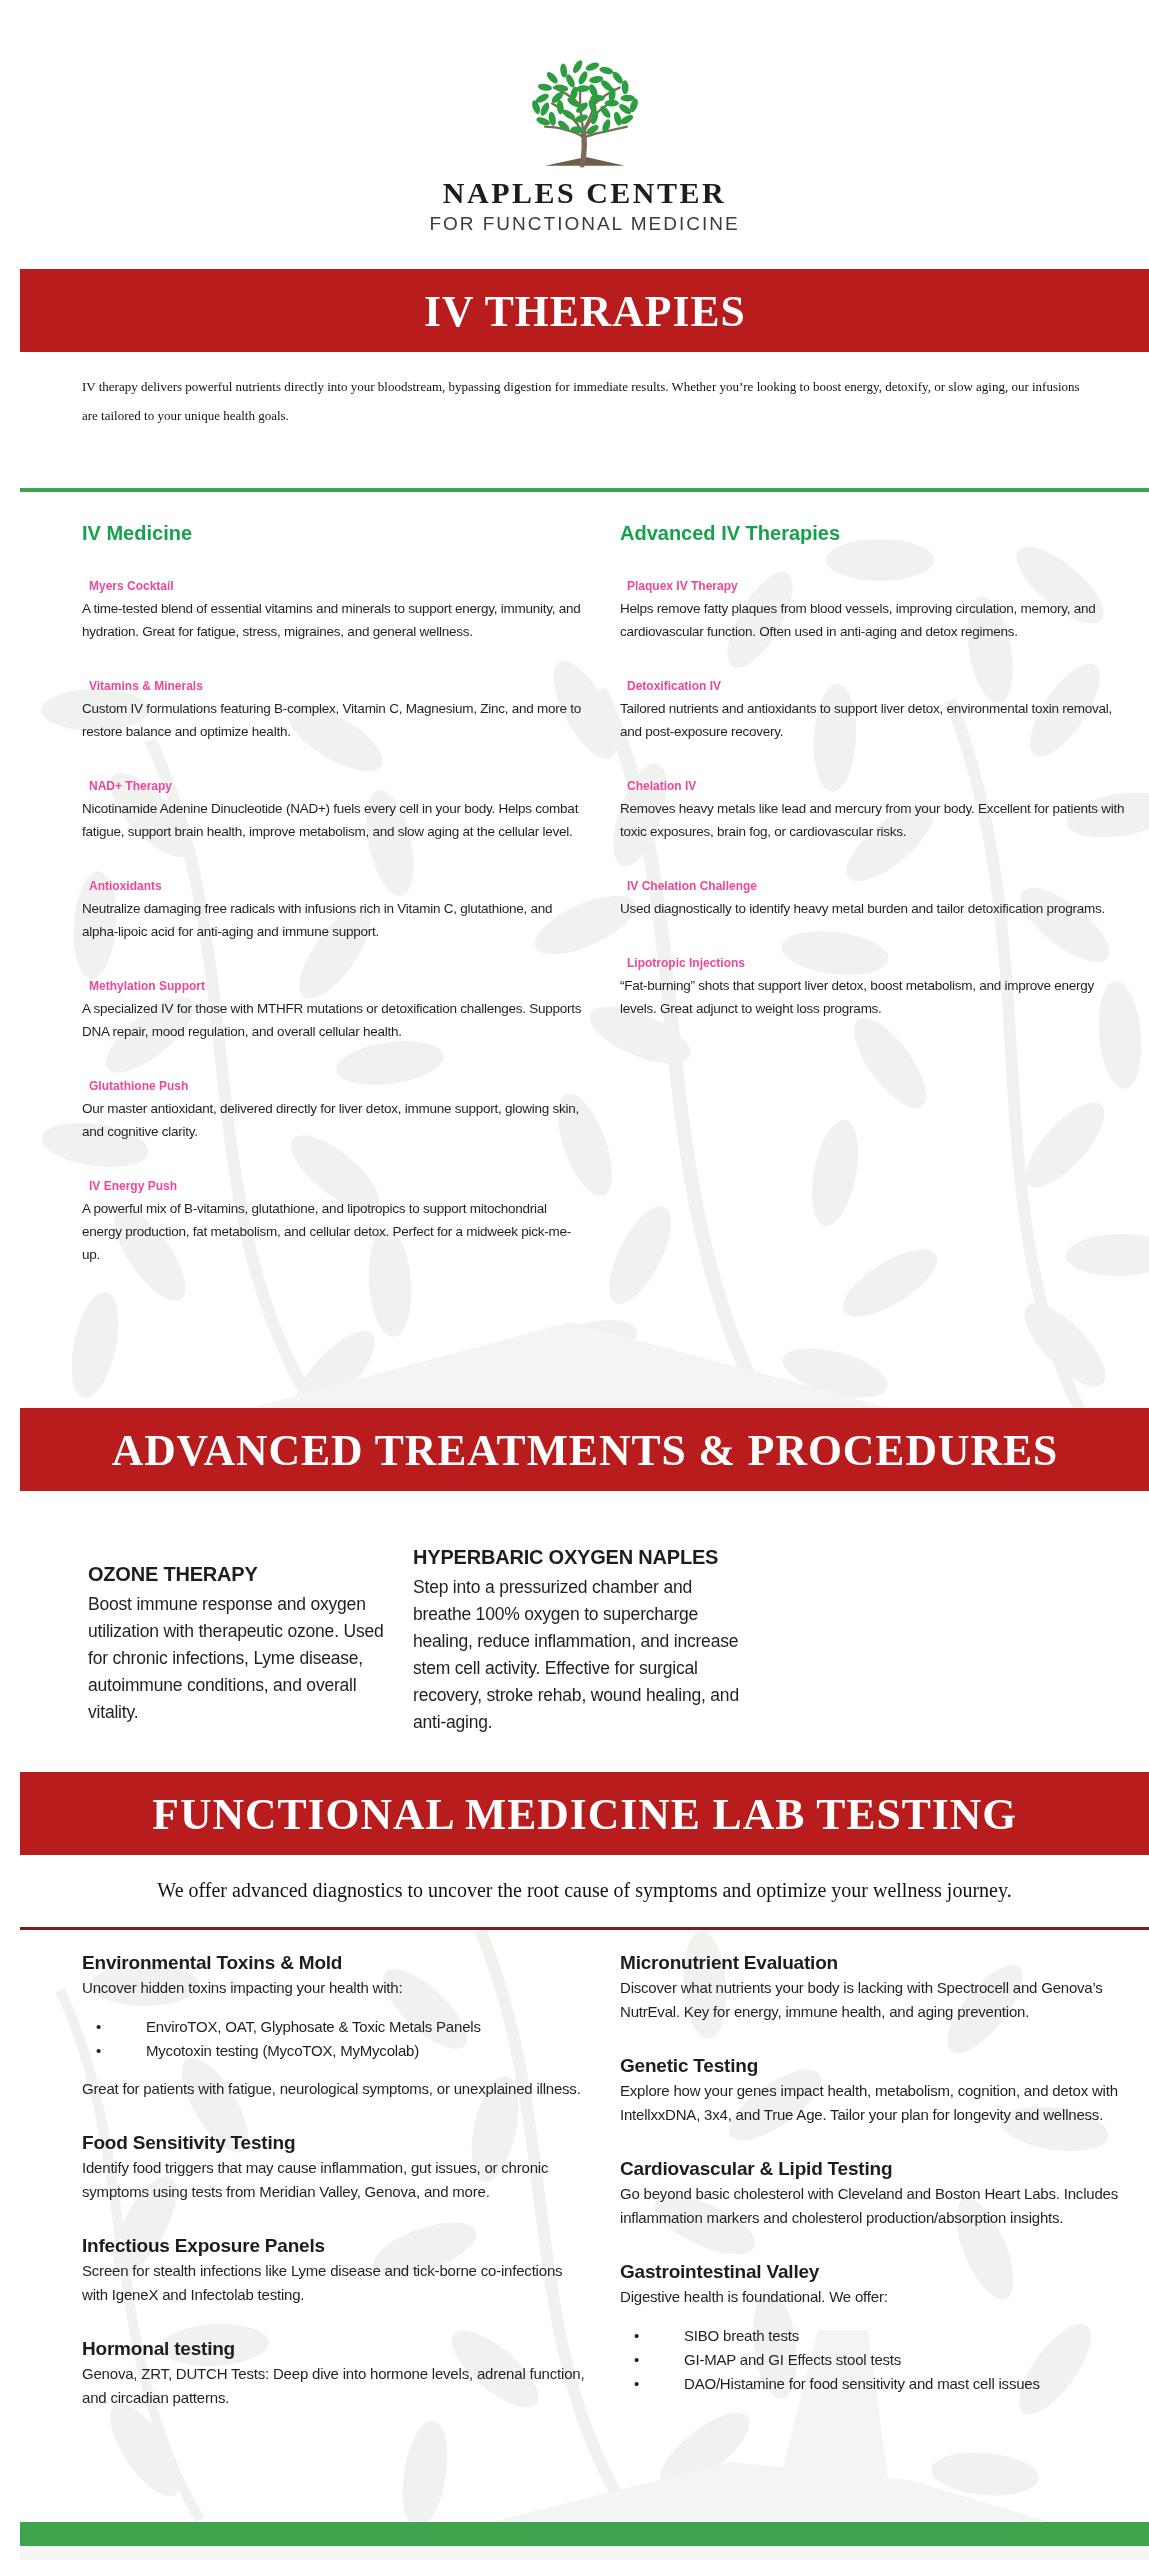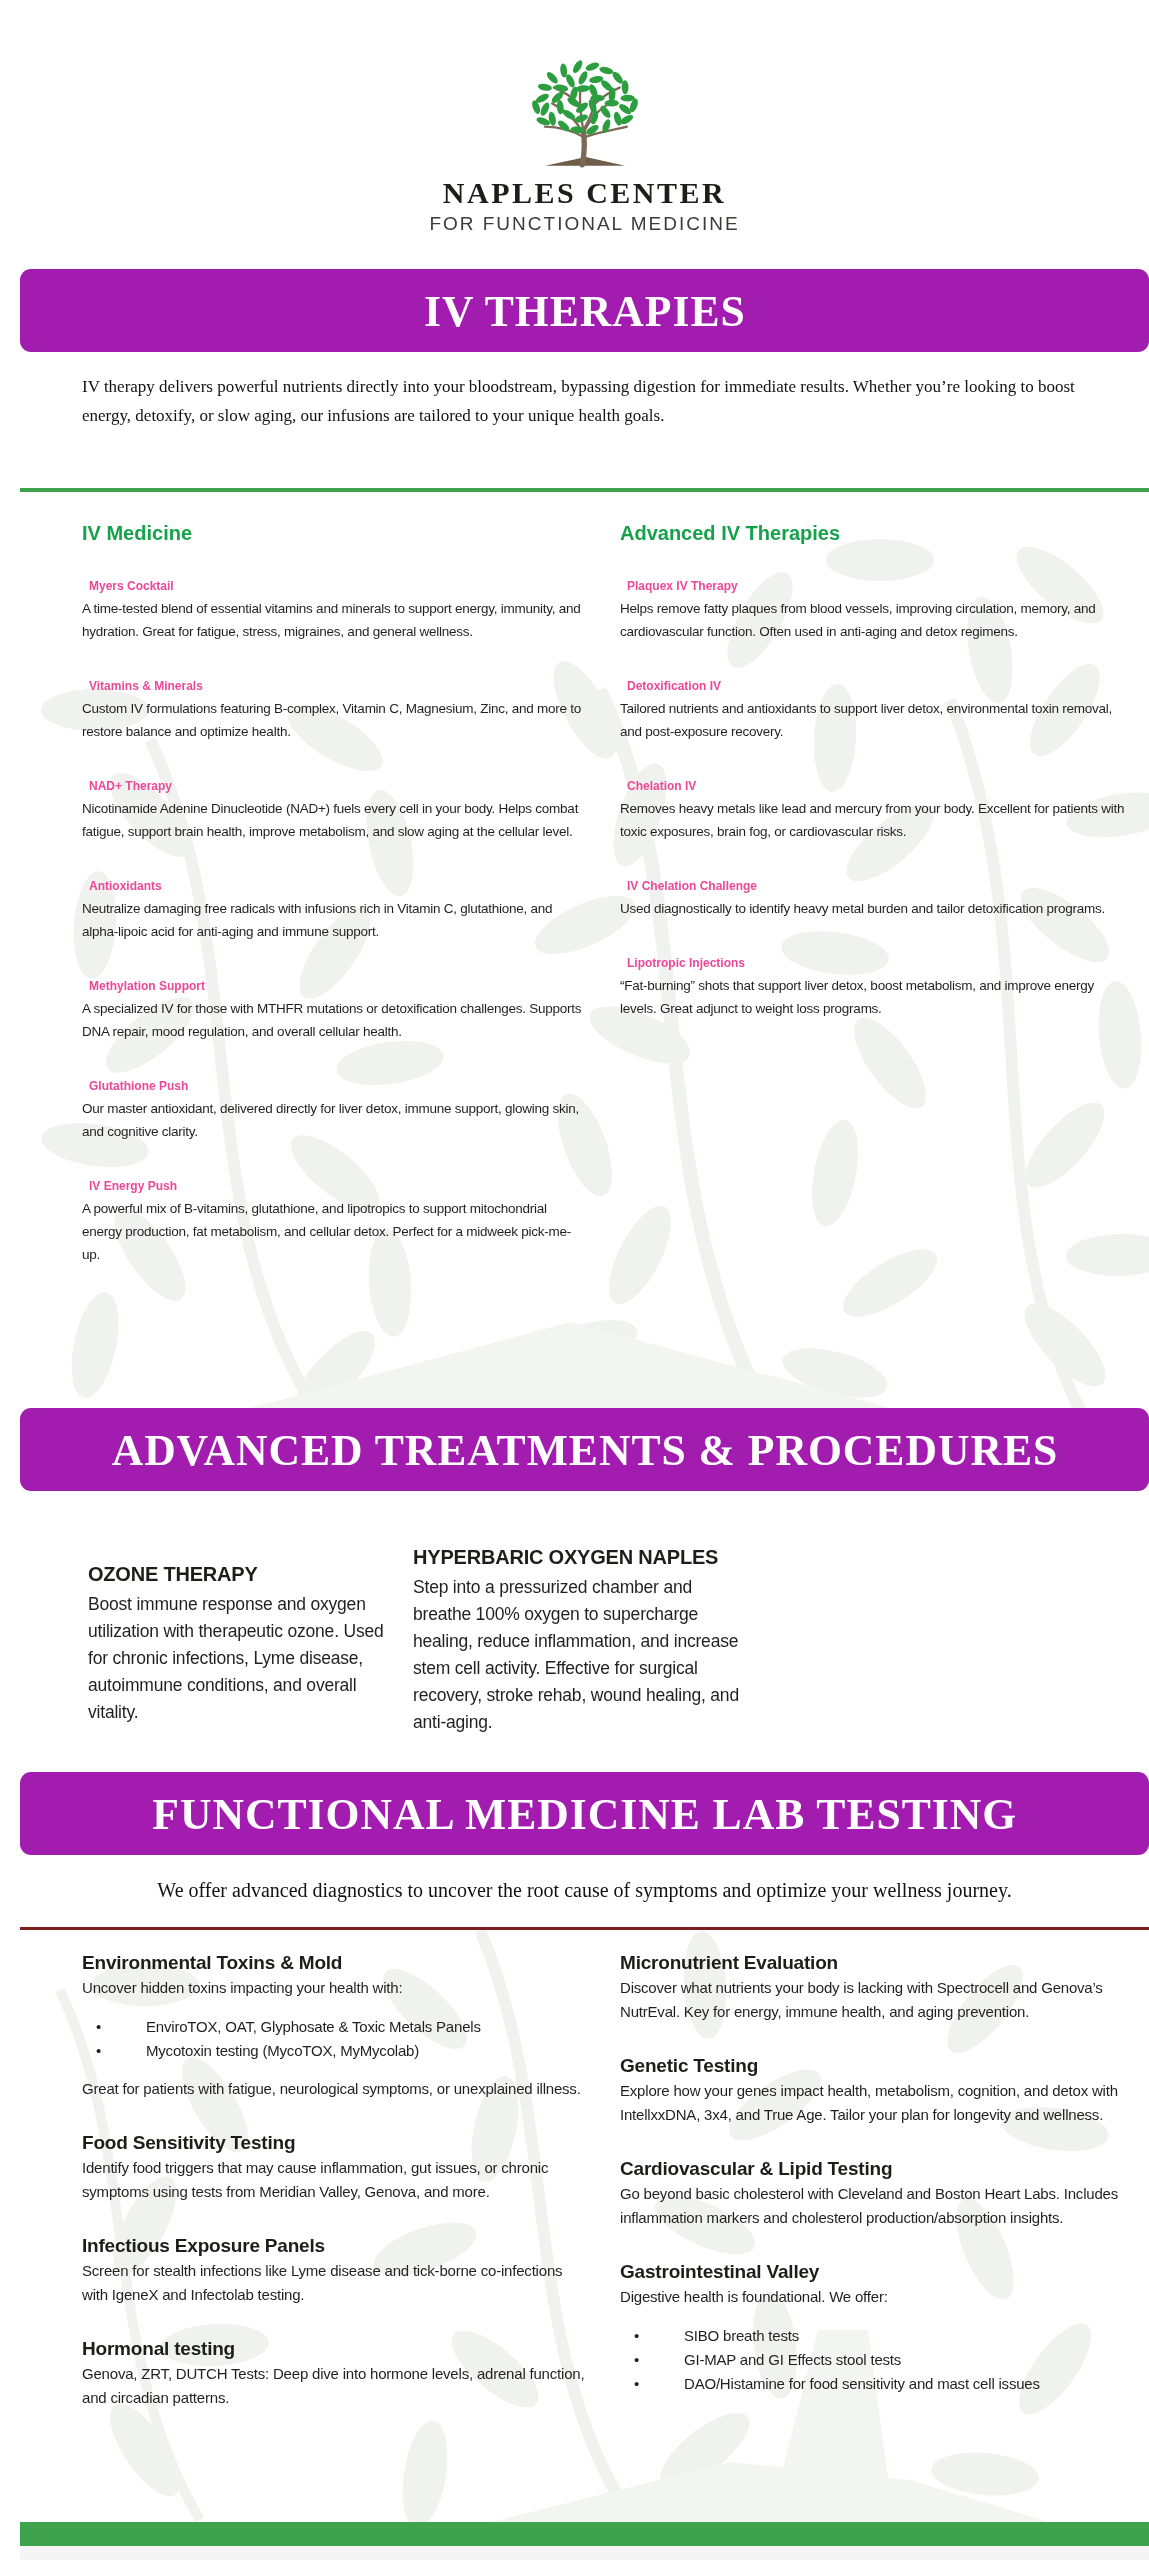--- a/index.html
+++ b/index.html
@@ -8,26 +8,26 @@
   .watermark{position:absolute;inset:0;z-index:0;pointer-events:none;}
   .content{position:relative;z-index:1;display:flex;flex-direction:column;height:2560px;padding-left:20px;}
 
   
   .sec-header{height:269px;display:flex;flex-direction:column;align-items:center;justify-content:flex-start;padding-top:52px;box-sizing:border-box;background:transparent;}
   .logo-tree{display:block;}
   .logo-name{font-family:"Liberation Serif",serif;font-weight:bold;font-size:30px;letter-spacing:2.5px;color:#1d1d1b;margin-top:4px;white-space:nowrap;}
   .logo-sub{font-size:19px;letter-spacing:2px;color:#3b3b3a;margin-top:3px;white-space:nowrap;}
 
   
-  .banner{height:83px;display:flex;align-items:center;justify-content:center;background:#a21caf;border-radius:11px;}
+  .banner{height:83px;display:flex;align-items:center;justify-content:center;background:#b91c1c;}
   .banner span{font-family:"Liberation Serif",serif;font-weight:bold;font-size:45px;color:#ffffff;letter-spacing:1px;transform:scaleX(0.97);white-space:nowrap;}
 
   
   .sec-intro{height:140px;box-sizing:border-box;padding:20px 62px 0;border-bottom:4px solid #3fa34d;}
-  .sec-intro p{margin:0;font-family:"Liberation Serif",serif;font-size:17px;line-height:29px;color:#121212;}
+  .sec-intro p{margin:0;font-family:"Liberation Serif",serif;font-size:13px;line-height:29px;color:#121212;}
   .sec-labintro{height:75px;box-sizing:border-box;padding-top:24px;border-bottom:3px solid #7f1d1d;text-align:center;}
   .sec-labintro p{margin:0;font-family:"Liberation Serif",serif;font-size:20px;color:#121212;}
 
   
   .sec-ivcols{height:916px;box-sizing:border-box;padding:30px 62px 0;display:flex;gap:33px;}
   .iv-col{width:505px;flex:0 0 505px;}
   .col-heading{margin:0 0 34px;font-size:20px;font-weight:bold;color:#16a24b;letter-spacing:0;}
   .iv-item{margin-bottom:36px;}
   .iv-item h3{margin:0 7px 4px;font-size:12px;font-weight:bold;color:#ec4899;}
   .iv-item p{margin:0;font-size:13.5px;line-height:23px;letter-spacing:-0.25px;color:#231f20;}

